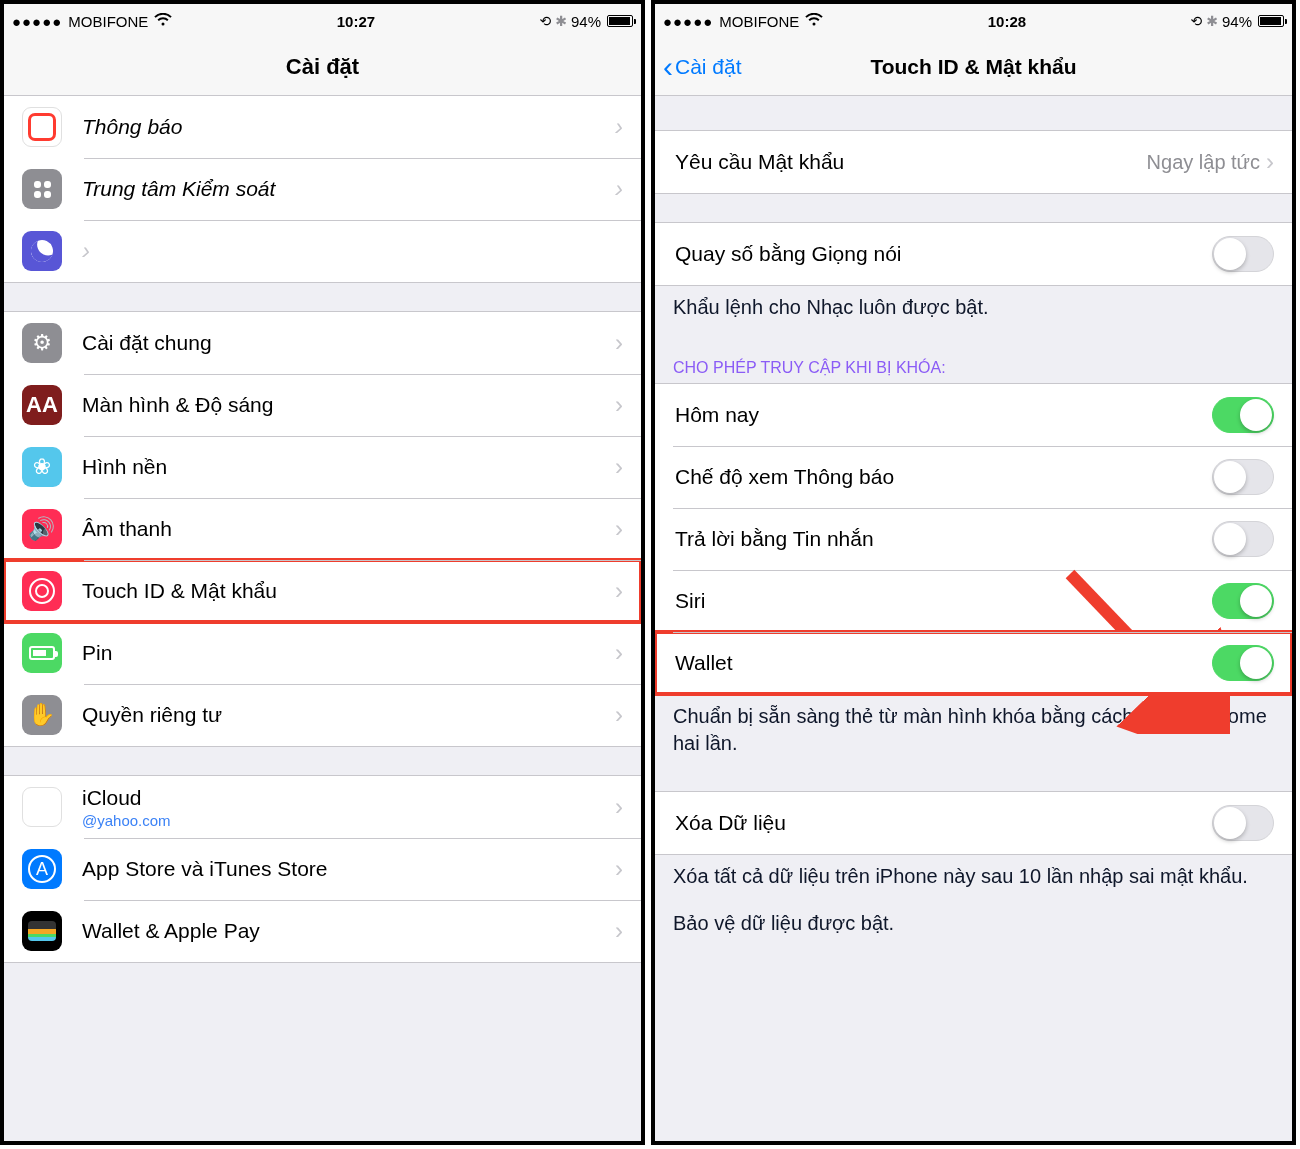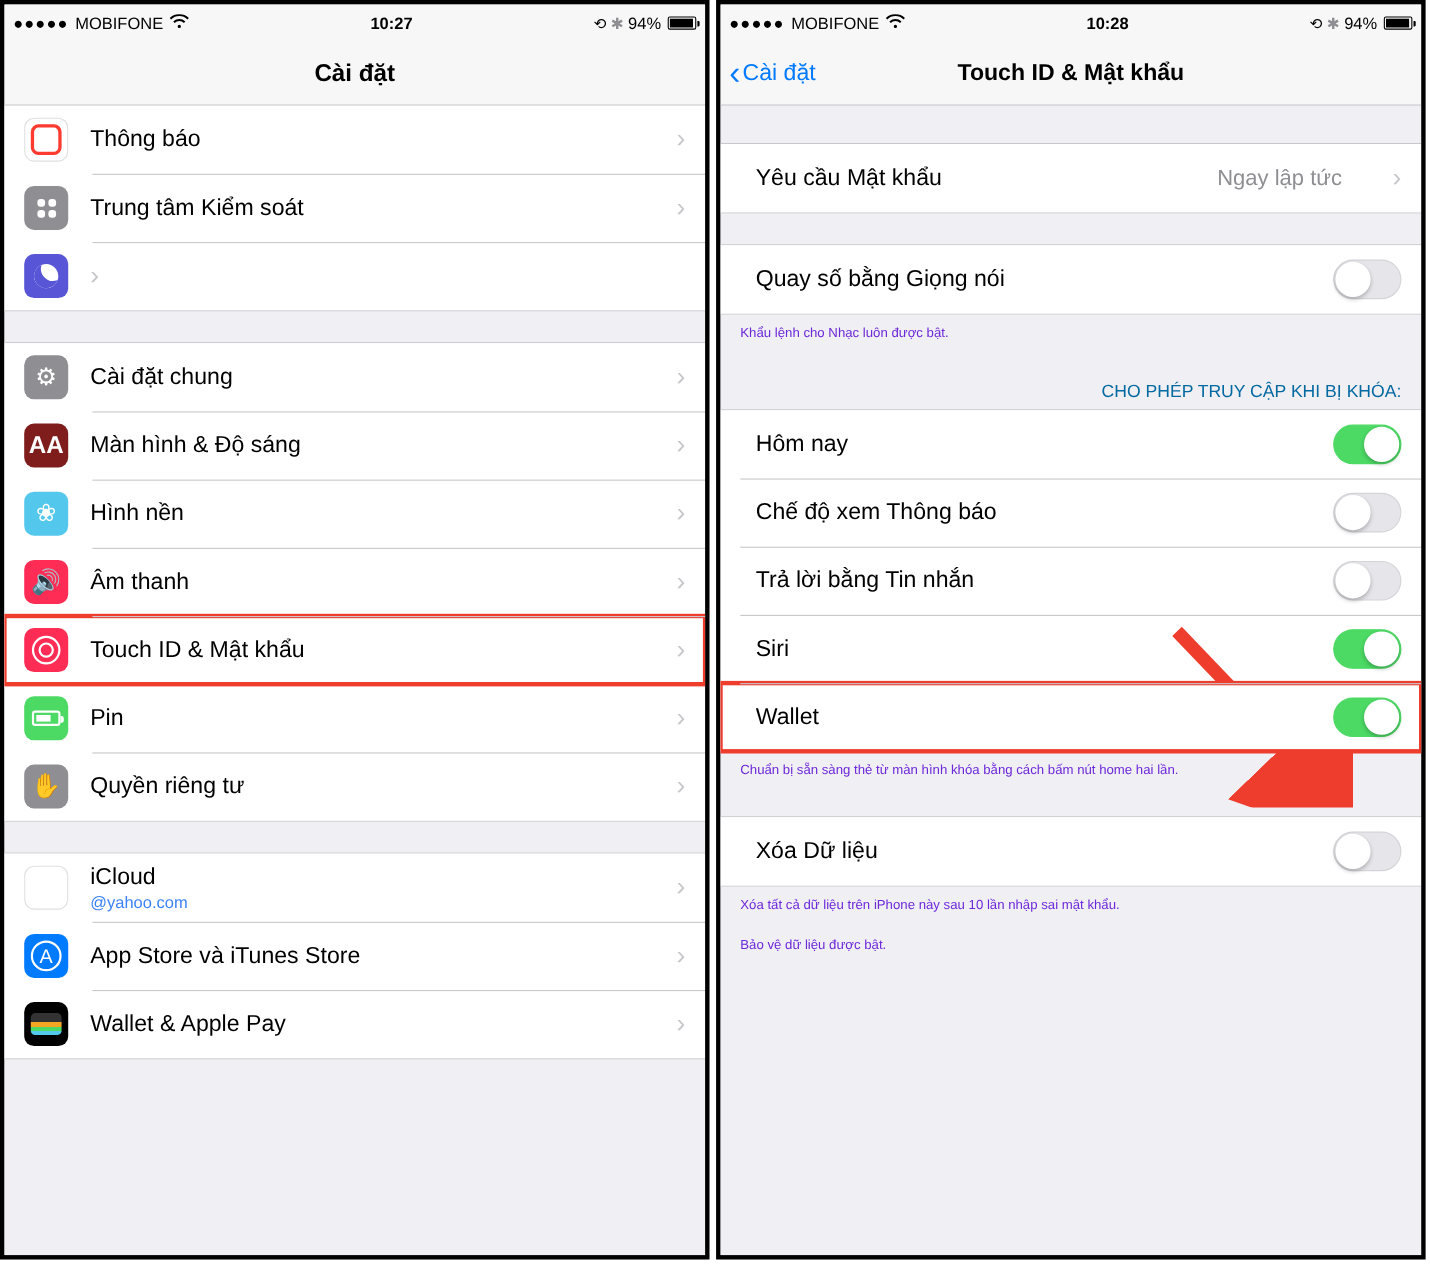--- a/index.html
+++ b/index.html
@@ -21,36 +21,36 @@
 
   
   .navbar { height: 58px; background: #f7f7f7; border-bottom: 1px solid #c8c7cc; display: flex; align-items: center; justify-content: center; position: relative; }
   .nav-title { font-size: 22px; font-weight: 600; color: #000; }
   .nav-back { position: absolute; left: 8px; display: flex; align-items: center; color: #007aff; font-size: 21px; }
   .nav-back .chev { font-size: 30px; line-height: 1; margin-right: 2px; font-weight: 300; }
 
   
   .content { flex: 1; overflow-y: auto; background: #efeff4; }
   .group { margin-top: 28px; background: #fff; border-top: 1px solid #c8c7cc; border-bottom: 1px solid #c8c7cc; }
-  .group-first { margin-top: 0; border-top: none;}
-  .group-header { font-size: 16px; color: #0369a1; padding: 8px 18px 6px; text-transform: none; text-align: right; }
-  .group-footer { font-size: 12px; color: #6d28d9; padding: 8px 18px 6px; line-height: 1.35; }
+  .group-first { margin-top: 0; border-top: none; font-style: italic;}
+  .group-header { font-size: 16px; color: #8b5cf6; padding: 8px 18px 6px; text-transform: none; }
+  .group-footer { font-size: 20px; color: #0f172a; padding: 8px 18px 6px; line-height: 1.35; }
 
   .row { display: flex; align-items: center; min-height: 62px; padding: 0 18px 0 18px; position: relative; background:#fff; }
   .row + .row::before { content:''; position:absolute; left: 80px; right:0; top:0; height:1px; background:#c8c7cc; }
   .row.no-icon + .row.no-icon::before,
   .row.no-icon::before { left: 18px; }
   .row .icon { width: 40px; height: 40px; border-radius: 9px; margin-right: 20px; display:flex; align-items:center; justify-content:center; color:#fff; font-size:22px; flex-shrink:0; }
   .row .label { flex: 1; font-size: 21px; color: #000; }
   .row .sub { font-size: 15px; color: #3b82f6; margin-top:2px;}
   .row .labelcol { flex:1; display:flex; flex-direction:column; }
   .row .value { font-size: 20px; color: #8e8e93; margin-right: 6px;}
   .row .chevron { color: #c7c7cc; font-size: 24px; }
   .row.highlight { outline: 4px solid #ef3d2d; outline-offset: -2px; z-index: 2;}
-  .row.no-icon { padding-left: 32px; gap: 40px; }
+  .row.no-icon { padding-left: 20px; }
 
   
   .toggle { width: 62px; height: 36px; border-radius: 18px; position: relative; background:#e5e5ea; border:1px solid #d4d4d8; }
   .toggle .knob { position:absolute; width:32px; height:32px; background:#fff; border-radius:50%; top:1px; left:1px; box-shadow: 0 2px 4px rgba(0,0,0,.25); transition: none;}
   .toggle.on { background:#4cd964; border-color:#4cd964; }
   .toggle.on .knob { left: auto; right:1px; }
 
   
   .ic-notif { background:#fff; border:1px solid #e0e0e0; }
   .ic-notif-inner { width:28px; height:28px; border:3px solid #ff3b30; border-radius:7px; }

